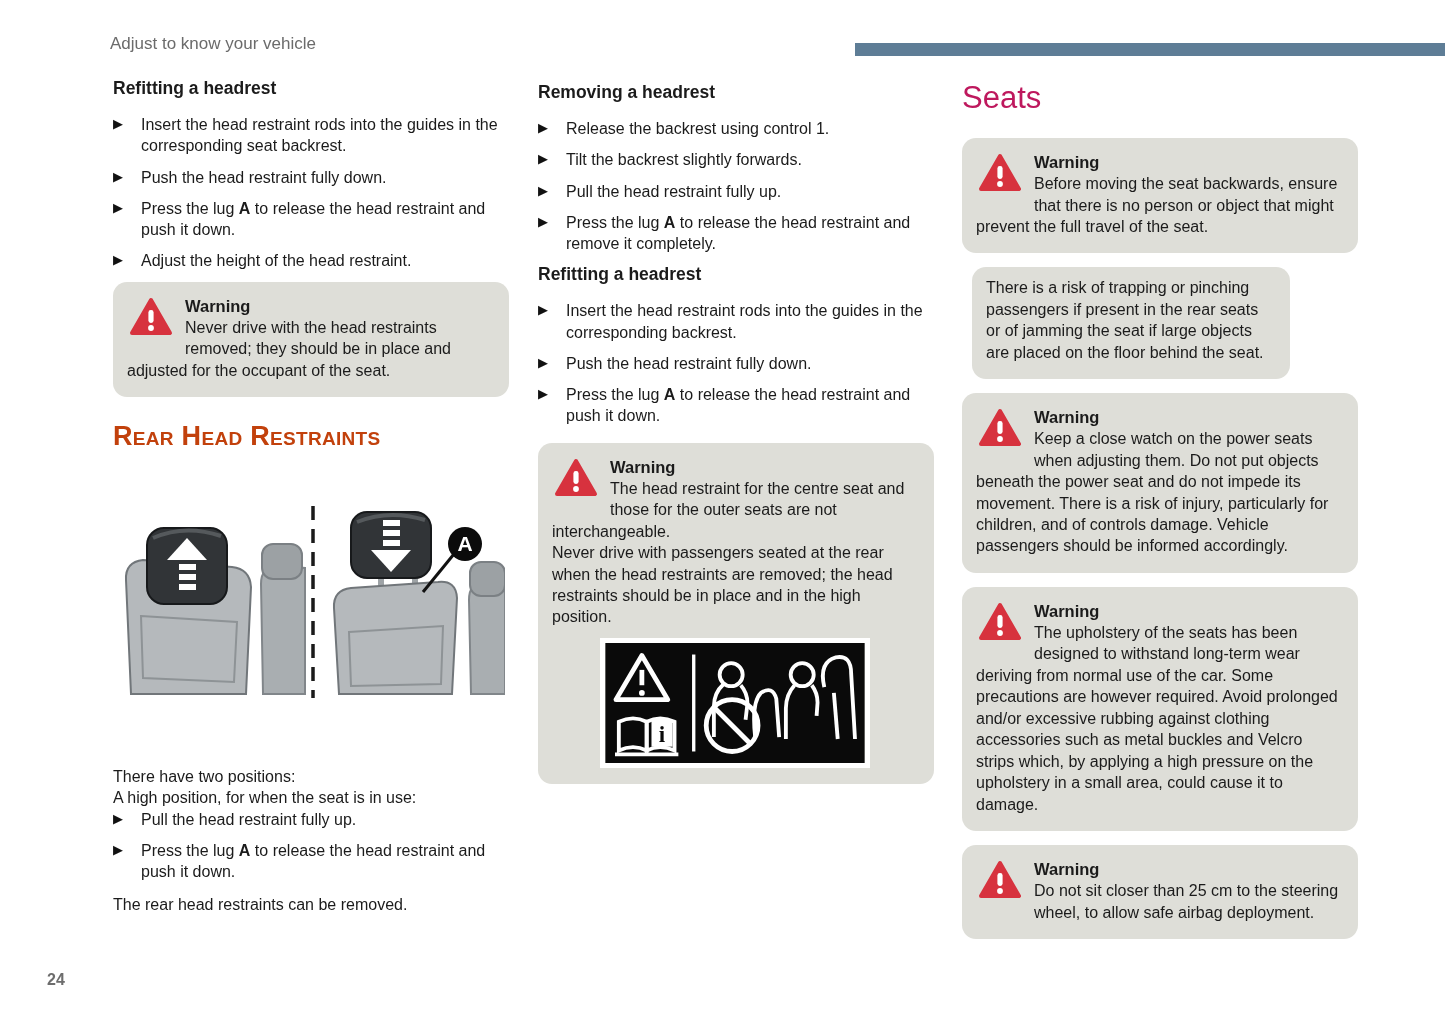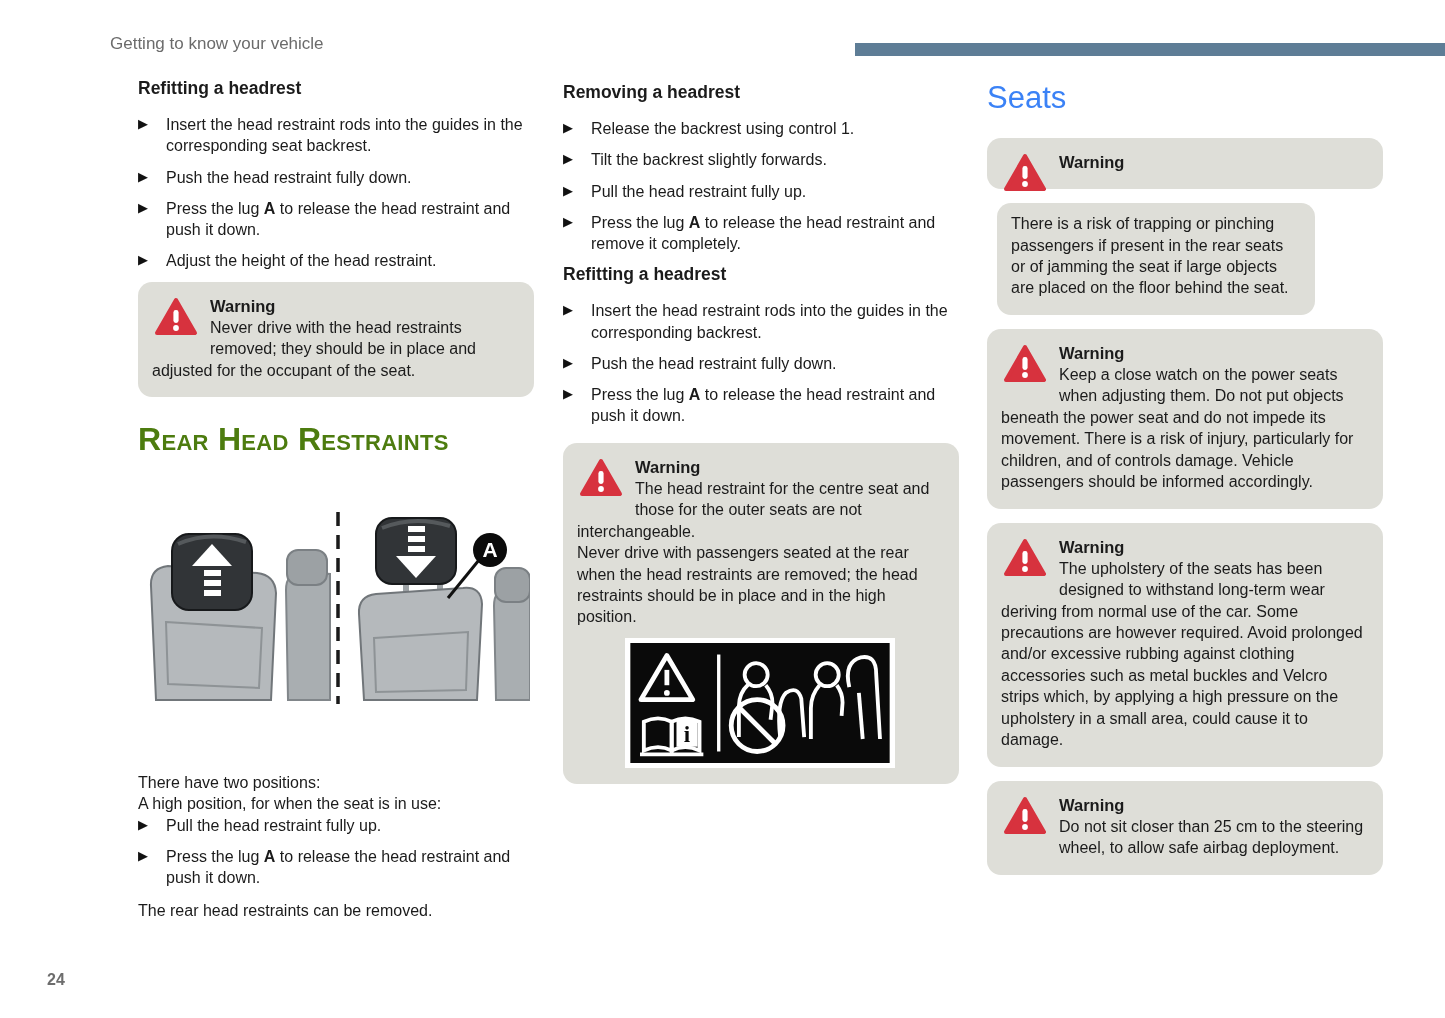--- a/index.html
+++ b/index.html
@@ -2,28 +2,28 @@
 <html><head>
 <meta charset="utf-8">
 <style>
   html,body{margin:0;padding:0;background:#ffffff;}
   .page{position:relative;width:1445px;height:1018px;background:#ffffff;overflow:hidden;
         font-family:"Liberation Sans",sans-serif;color:#1b1b1b;}
   .running-head{position:absolute;left:110px;top:34px;font-size:17px;color:#6b6b6b;}
   .accent-bar{position:absolute;left:855px;top:43px;width:590px;height:13px;background:#5e7d96;}
   .page-num{position:absolute;left:47px;top:971px;font-size:16px;font-weight:700;color:#6d6d6d;}
 
-  .col{position:absolute;width:396px;box-sizing:border-box;margin-left:25px;}
+  .col{position:absolute;width:396px;box-sizing:border-box;}
   .col-left{left:113px;top:78px;}
   .col-mid{left:538px;top:82px;}
   .col-right{left:962px;top:80px;}
 
   h3.sec{font-size:17.5px;font-weight:700;margin:0 0 15px 0;}
-  h2.smallcaps{font-variant:small-caps;font-size:32px;font-weight:800;letter-spacing:.3px;margin:6px 0 20px 0;color:#4d7c0f;}
-  h1.seats{font-size:31px;font-weight:400;color:#3b82f6;margin:0 0 22px 0;}
+  h2.smallcaps{font-variant:small-caps;font-size:27px;font-weight:800;letter-spacing:.3px;margin:6px 0 20px 0;color:#c2410c;}
+  h1.seats{font-size:31px;font-weight:400;color:#be185d;margin:0 0 22px 0;}
 
   ul.bullets{list-style:none;margin:0 0 10px 0;padding:0;}
   ul.bullets li{position:relative;padding-left:28px;margin:0 0 10px 0;font-size:16px;line-height:1.33;}
   .tri{position:absolute;left:0;top:1px;font-size:13px;color:#111;}
   .bt b{font-weight:700;}
 
   .txt{font-size:16px;line-height:1.33;margin:0;}
   .mt12{margin-top:12px;} .mt14{margin-top:14px;}
 
   .warnbox{background:#deded8;border-radius:14px;padding:12px 16px 16px 14px;
@@ -39,21 +39,21 @@
   .picto-wrap{margin:10px auto 0 auto;width:270px;}
   .picto{display:block;border:5px solid #ffffff;}
 
   .lc-warn{margin:10px 0 24px 0;}
 </style>
 </head>
 <body>
 
 <div class="page">
 
-  <span class="running-head">Getting to know your vehicle</span>
+  <span class="running-head">Adjust to know your vehicle</span>
   <div class="accent-bar"></div>
   <span class="page-num">24</span>
 
   <div class="col col-left">
 
     <h3 class="sec">Refitting a headrest</h3>
 
     <ul class="bullets">
       <li><span class="tri">▶</span><span class="bt"><span>Insert the head restraint rods into the guides in the corresponding seat backrest.</span><b></b><span></span></span></li>
       <li><span class="tri">▶</span><span class="bt"><span>Push the head restraint fully down.</span><b></b><span></span></span></li>
@@ -208,20 +208,21 @@
 
     <div class="warnbox">
       <span class="w-icon">
         <svg viewBox="0 0 44 40">
             <path d="M22 3 L41 36 H3 Z" fill="#d7323e" stroke="#d7323e" stroke-width="4" stroke-linejoin="round"></path>
             <rect x="19.4" y="13" width="5.2" height="13" rx="2.4" fill="#fff"></rect>
             <circle cx="22" cy="31" r="2.9" fill="#fff"></circle>
           </svg>
       </span>
       <div class="w-title">Warning</div>
+      <div class="w-body">Before moving the seat backwards, ensure that there is no person or object that might prevent the full travel of the seat.</div>
     </div>
 
     <div class="warnbox cont">
       <div class="w-body">There is a risk of trapping or pinching passengers if present in the rear seats or of jamming the seat if large objects are placed on the floor behind the seat.</div>
     </div>
 
     <div class="warnbox">
       <span class="w-icon">
         <svg viewBox="0 0 44 40">
             <path d="M22 3 L41 36 H3 Z" fill="#d7323e" stroke="#d7323e" stroke-width="4" stroke-linejoin="round"></path>

